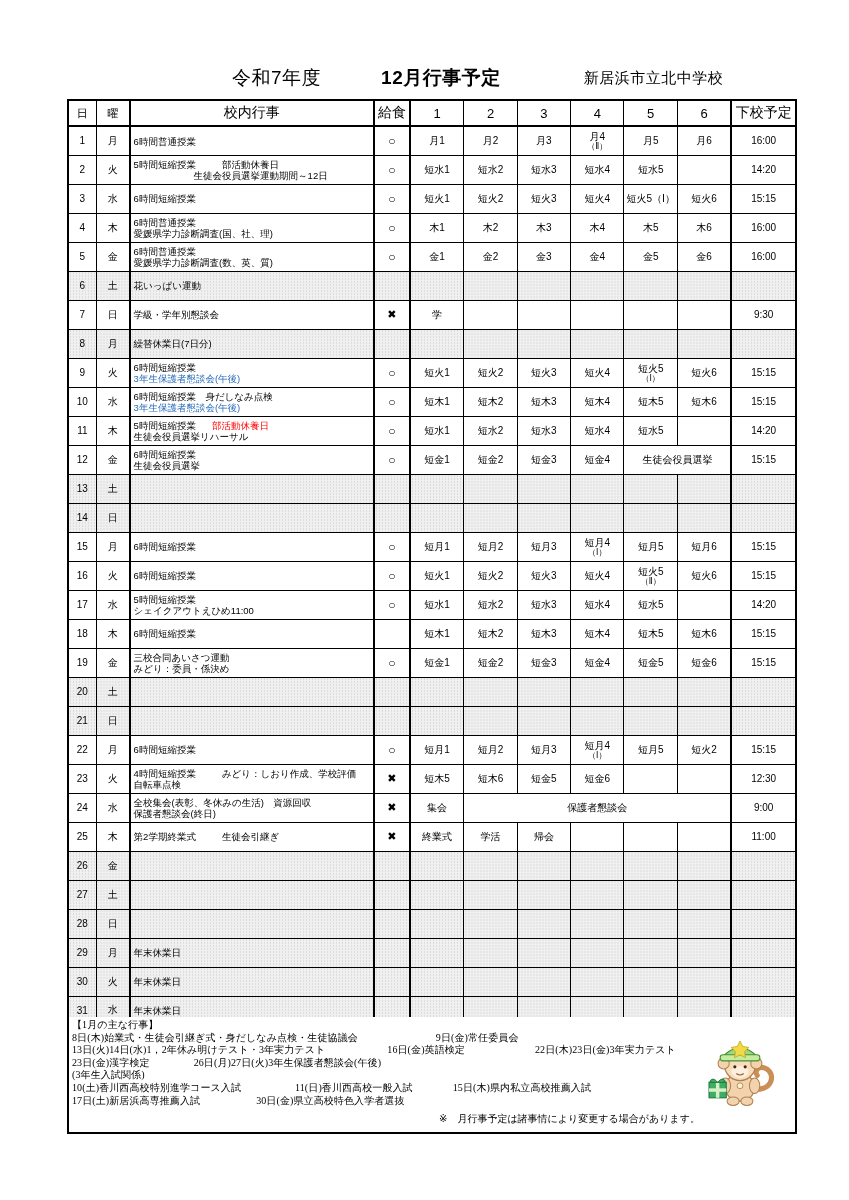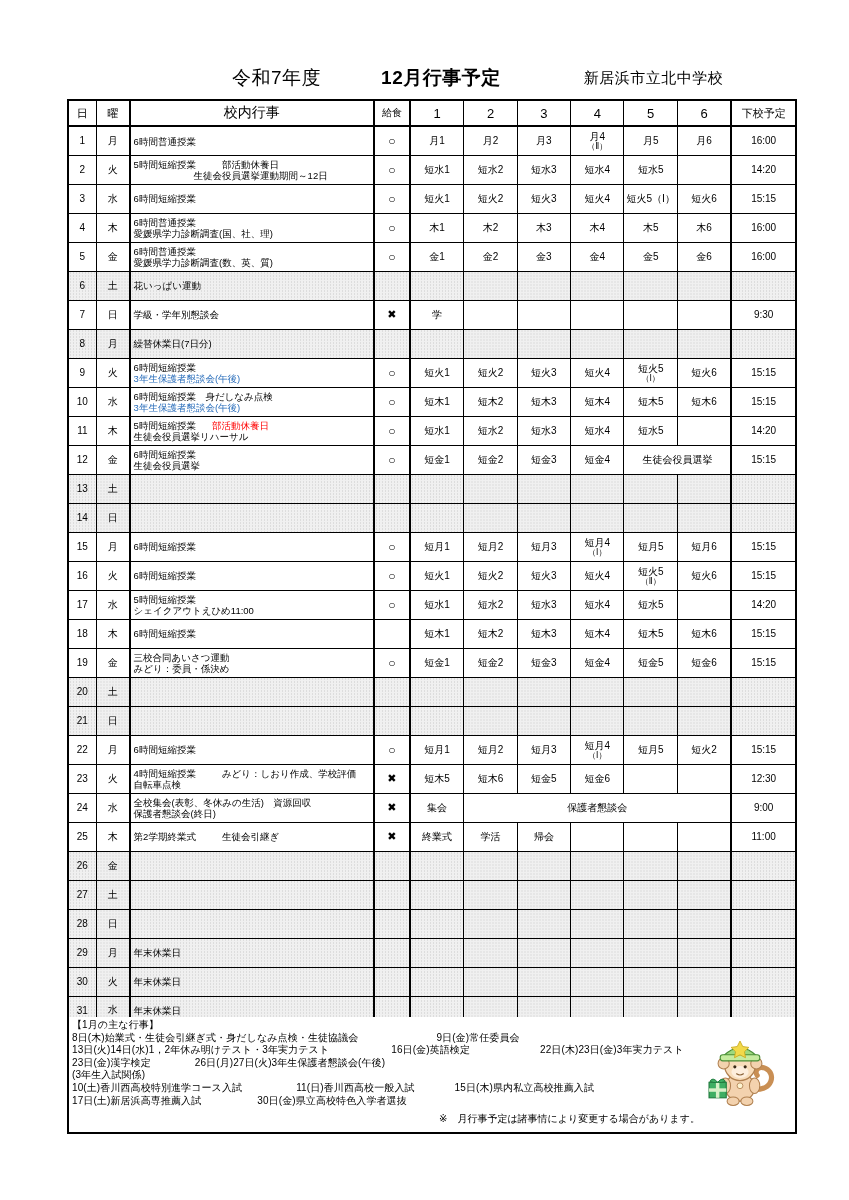--- a/index.html
+++ b/index.html
@@ -71,23 +71,23 @@
   }
   
   table.cal {
     border: 2px solid #000000;
   }
   table.cal tr.hdr th {
     height: 24px;
     border-bottom: 2px solid #000000;
   }
   table.cal tr.hdr th.c-ev { font-size: 14px; }
-  table.cal tr.hdr th.c-k  { font-size: 10px; }
+  table.cal tr.hdr th.c-k  { font-size: 14px; }
   table.cal tr.hdr th.c-p  { font-size: 13px; }
-  table.cal tr.hdr th.c-go { font-size: 11px; }
+  table.cal tr.hdr th.c-go { font-size: 14px; }
   table.cal tr.hdr th.c-d, table.cal tr.hdr th.c-w { font-size: 11px; }
 
   table.cal tbody tr { height: 29px; }
   .c-d  { width: 26px;  font-size: 11px; }
   .c-w  { width: 31px;  font-size: 12px; }
   .c-ev { width: 236px; text-align: left; }
   .c-k  { width: 33px;  font-size: 11px; }
   .c-p  { width: 51px;  font-size: 10px; }
   .c-go { width: 61px;  font-size: 13px; }
 
@@ -134,20 +134,21 @@
   .notes-inner {
     padding: 2px 0 0 3px;
     position: relative;
     height: 100%;
   }
   .note-line {
     font-size: 10px;
     line-height: 12.6px;
     white-space: nowrap;
     letter-spacing: 0.1px;
+    font-family: Liberation Serif, serif;
   }
   .n-gap1 { display:inline-block; width: 78px; }
   .n-gap2 { display:inline-block; width: 62px; }
   .n-gap3 { display:inline-block; width: 70px; }
   .n-gap4 { display:inline-block; width: 44px; }
   .n-gap5 { display:inline-block; width: 54px; }
   .n-gap6 { display:inline-block; width: 40px; }
   .n-gap7 { display:inline-block; width: 56px; }
 
   .disclaimer {

